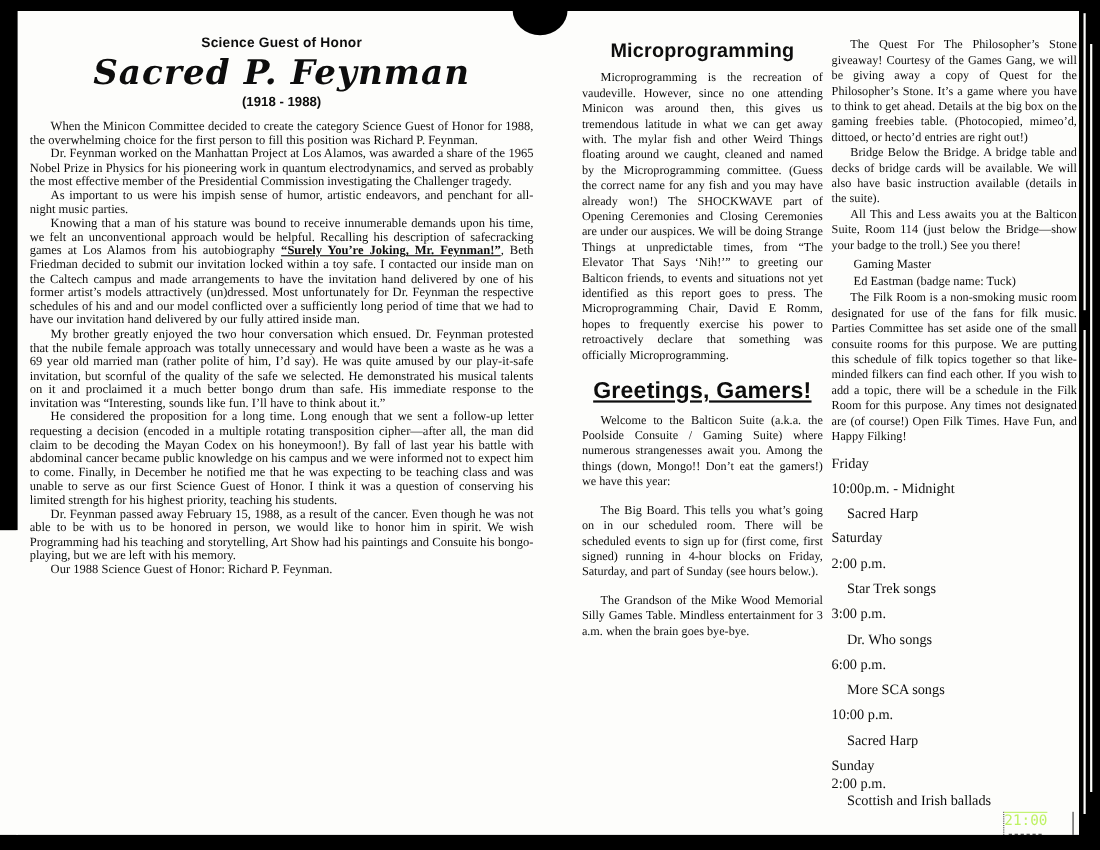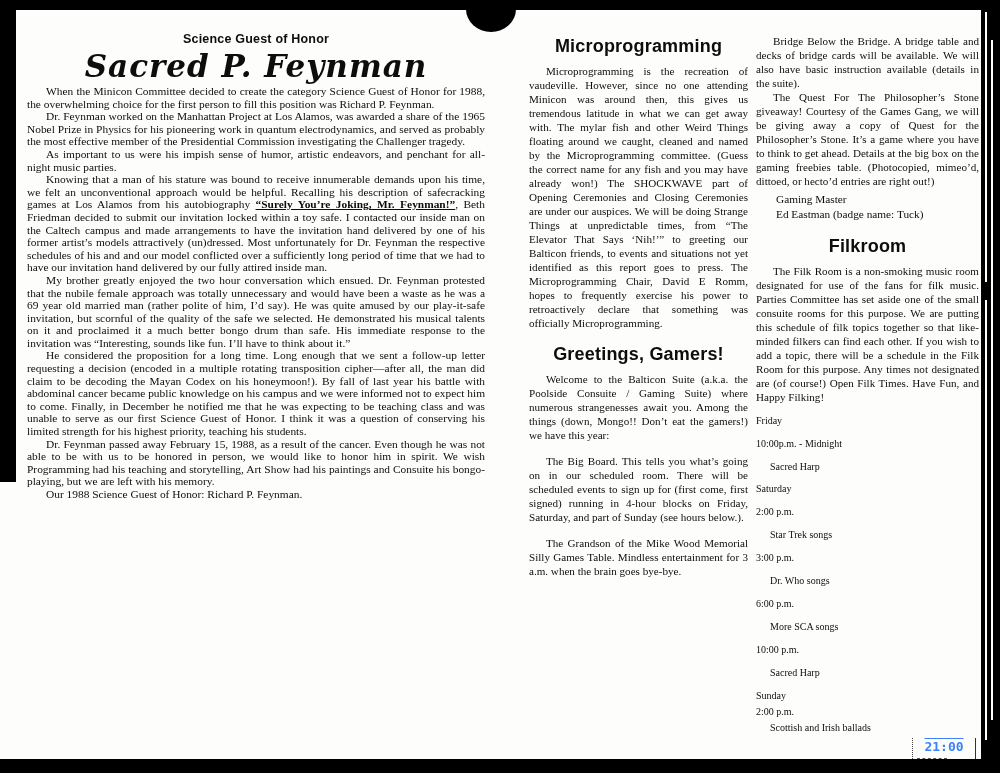--- a/index.html
+++ b/index.html
@@ -47,45 +47,45 @@
   }
   .book-title { font-weight:bold; text-decoration:underline; }
 
   
   .mid-col  { position:absolute; left:529px; top:36px; width:219px; }
   .right-col{ position:absolute; left:756px; top:34px; width:223px; }
   .col-heading {
     font-family:"Liberation Sans", sans-serif; font-weight:bold;
     font-size:18px; text-align:center; margin:0 0 7px 0; letter-spacing:.2px;
   }
-  .col-heading.small { font-size:18px; }
+  .col-heading.small { font-size:21px;text-decoration:underline; }
   .mid-col p, .right-col p {
     margin:0; font-size:11.1px; line-height:14px;
     text-align:justify; text-indent:17px;
   }
   .para-gap { margin-top:12px !important; }
   .heading-gap { margin-top:14px; }
   .signature { margin-top:4px; }
   .signature div { padding-left:20px; font-size:11.3px; line-height:15px; }
 
   
-  .filk-schedule { margin-top:6px; font-size:10px; }
+  .filk-schedule { margin-top:6px; font-size:13px; }
   .sched-day  { line-height:22px; }
   .sched-slot { display:flex; line-height:23px;flex-direction:column; }
   .sched-slot .time  { flex:0 0 auto; min-width:88px; }
   .sched-slot .event { margin-left:14px; }
   .sched-slot.wide-time .time { min-width:138px; }
   .sched-day.tight { line-height:17px; margin-top:3px; }
   .sched-slot.tight { line-height:16px; }
 
   
   .timestamp {
     position:absolute; left:912px; top:738px; width:62px;
-    font-family:"DejaVu Sans Mono", monospace; font-weight:bold;
-    font-size:13px; color:#3b82f6; text-align:center;
+    font-family:"DejaVu Sans Mono", monospace; font-weight:normal;
+    font-size:13px; color:#bef264; text-align:left;
     border-left:1px dotted #444; border-right:1px solid #333;
     line-height:18px;
   }
   .timestamp .tail { display:block; border-bottom:1px dashed #555; width:30px; margin:1px 0 0 4px; height:1px; }
   .ts-text { text-decoration:overline; }
 </style>
 </head>
 <body>
 
 <div class="spread"></div>
@@ -93,20 +93,21 @@
 <div class="left-white"></div>
 <div class="spine-notch"></div>
 <div class="right-band"></div>
 <div class="edge-stripe1"></div>
 <div class="edge-stripe2"></div>
 <div class="edge-stripe3"></div>
 
 <div class="left-page">
   <div class="kicker">Science Guest of Honor</div>
   <div class="gof-title">Sacred P. Feynman</div>
+  <div class="gof-dates">(1918 - 1988)</div>
   <div class="article">
     <p>When the Minicon Committee decided to create the category Science Guest of Honor for 1988, the overwhelming choice for the first person to fill this position was Richard P. Feynman.</p>
     <p>Dr. Feynman worked on the Manhattan Project at Los Alamos, was awarded a share of the 1965 Nobel Prize in Physics for his pioneering work in quantum electrodynamics, and served as probably the most effective member of the Presidential Commission investigating the Challenger tragedy.</p>
     <p>As important to us were his impish sense of humor, artistic endeavors, and penchant for all-night music parties.</p>
     <p><span>Knowing that a man of his stature was bound to receive innumerable demands upon his time, we felt an unconventional approach would be helpful. Recalling his description of safecracking games at Los Alamos from his autobiography </span><span class="book-title">“Surely You’re Joking, Mr. Feynman!”</span><span>, Beth Friedman decided to submit our invitation locked within a toy safe. I contacted our inside man on the Caltech campus and made arrangements to have the invitation hand delivered by one of his former artist’s models attractively (un)dressed. Most unfortunately for Dr. Feynman the respective schedules of his and and our model conflicted over a sufficiently long period of time that we had to have our invitation hand delivered by our fully attired inside man.</span></p>
     <p>My brother greatly enjoyed the two hour conversation which ensued. Dr. Feynman protested that the nubile female approach was totally unnecessary and would have been a waste as he was a 69 year old married man (rather polite of him, I’d say). He was quite amused by our play-it-safe invitation, but scornful of the quality of the safe we selected. He demonstrated his musical talents on it and proclaimed it a much better bongo drum than safe. His immediate response to the invitation was “Interesting, sounds like fun. I’ll have to think about it.”</p>
     <p>He considered the proposition for a long time. Long enough that we sent a follow-up letter requesting a decision (encoded in a multiple rotating transposition cipher—after all, the man did claim to be decoding the Mayan Codex on his honeymoon!). By fall of last year his battle with abdominal cancer became public knowledge on his campus and we were informed not to expect him to come. Finally, in December he notified me that he was expecting to be teaching class and was unable to serve as our first Science Guest of Honor. I think it was a question of conserving his limited strength for his highest priority, teaching his students.</p>
     <p>Dr. Feynman passed away February 15, 1988, as a result of the cancer. Even though he was not able to be with us to be honored in person, we would like to honor him in spirit. We wish Programming had his teaching and storytelling, Art Show had his paintings and Consuite his bongo-playing, but we are left with his memory.</p>
     <p>Our 1988 Science Guest of Honor: Richard P. Feynman.</p>
   </div>
@@ -116,28 +117,28 @@
   <h2 class="col-heading">Microprogramming</h2>
   <p>Microprogramming is the recreation of vaudeville. However, since no one attending Minicon was around then, this gives us tremendous latitude in what we can get away with. The mylar fish and other Weird Things floating around we caught, cleaned and named by the Microprogramming committee. (Guess the correct name for any fish and you may have already won!) The SHOCKWAVE part of Opening Ceremonies and Closing Ceremonies are under our auspices. We will be doing Strange Things at unpredictable times, from “The Elevator That Says ‘Nih!’” to greeting our Balticon friends, to events and situations not yet identified as this report goes to press. The Microprogramming Chair, David E Romm, hopes to frequently exercise his power to retroactively declare that something was officially Microprogramming.</p>
 
   <h2 class="col-heading small heading-gap">Greetings, Gamers!</h2>
   <p>Welcome to the Balticon Suite (a.k.a. the Poolside Consuite / Gaming Suite) where numerous strangenesses await you. Among the things (down, Mongo!! Don’t eat the gamers!) we have this year:</p>
   <p class="para-gap">The Big Board. This tells you what’s going on in our scheduled room. There will be scheduled events to sign up for (first come, first signed) running in 4-hour blocks on Friday, Saturday, and part of Sunday (see hours below.).</p>
   <p class="para-gap">The Grandson of the Mike Wood Memorial Silly Games Table. Mindless entertainment for 3 a.m. when the brain goes bye-bye.</p>
 </div>
 
 <div class="right-col">
+  <p>The Quest For The Philosopher’s Stone giveaway! Courtesy of the Games Gang, we will be giving away a copy of Quest for the Philosopher’s Stone. It’s a game where you have to think to get ahead. Details at the big box on the gaming freebies table. (Photocopied, mimeo’d, dittoed, or hecto’d entries are right out!)</p>
   <p>Bridge Below the Bridge. A bridge table and decks of bridge cards will be available. We will also have basic instruction available (details in the suite).</p>
-  <p>The Quest For The Philosopher’s Stone giveaway! Courtesy of the Games Gang, we will be giving away a copy of Quest for the Philosopher’s Stone. It’s a game where you have to think to get ahead. Details at the big box on the gaming freebies table. (Photocopied, mimeo’d, dittoed, or hecto’d entries are right out!)</p>
+  <p>All This and Less awaits you at the Balticon Suite, Room 114 (just below the Bridge—show your badge to the troll.) See you there!</p>
   <div class="signature">
     <div>Gaming Master</div>
     <div>Ed Eastman (badge name: Tuck)</div>
   </div>
 
-  <h2 class="col-heading heading-gap">Filkroom</h2>
   <p>The Filk Room is a non-smoking music room designated for use of the fans for filk music. Parties Committee has set aside one of the small consuite rooms for this purpose. We are putting this schedule of filk topics together so that like-minded filkers can find each other. If you wish to add a topic, there will be a schedule in the Filk Room for this purpose. Any times not designated are (of course!) Open Filk Times. Have Fun, and Happy Filking!</p>
 
   <div class="filk-schedule">
     <div class="sched-day">Friday</div>
     <div class="sched-slot wide-time">
       <span class="time">10:00p.m. - Midnight</span>
       <span class="event">Sacred Harp</span>
     </div>
     <div class="sched-day">Saturday</div>
     <div class="sched-slot">

